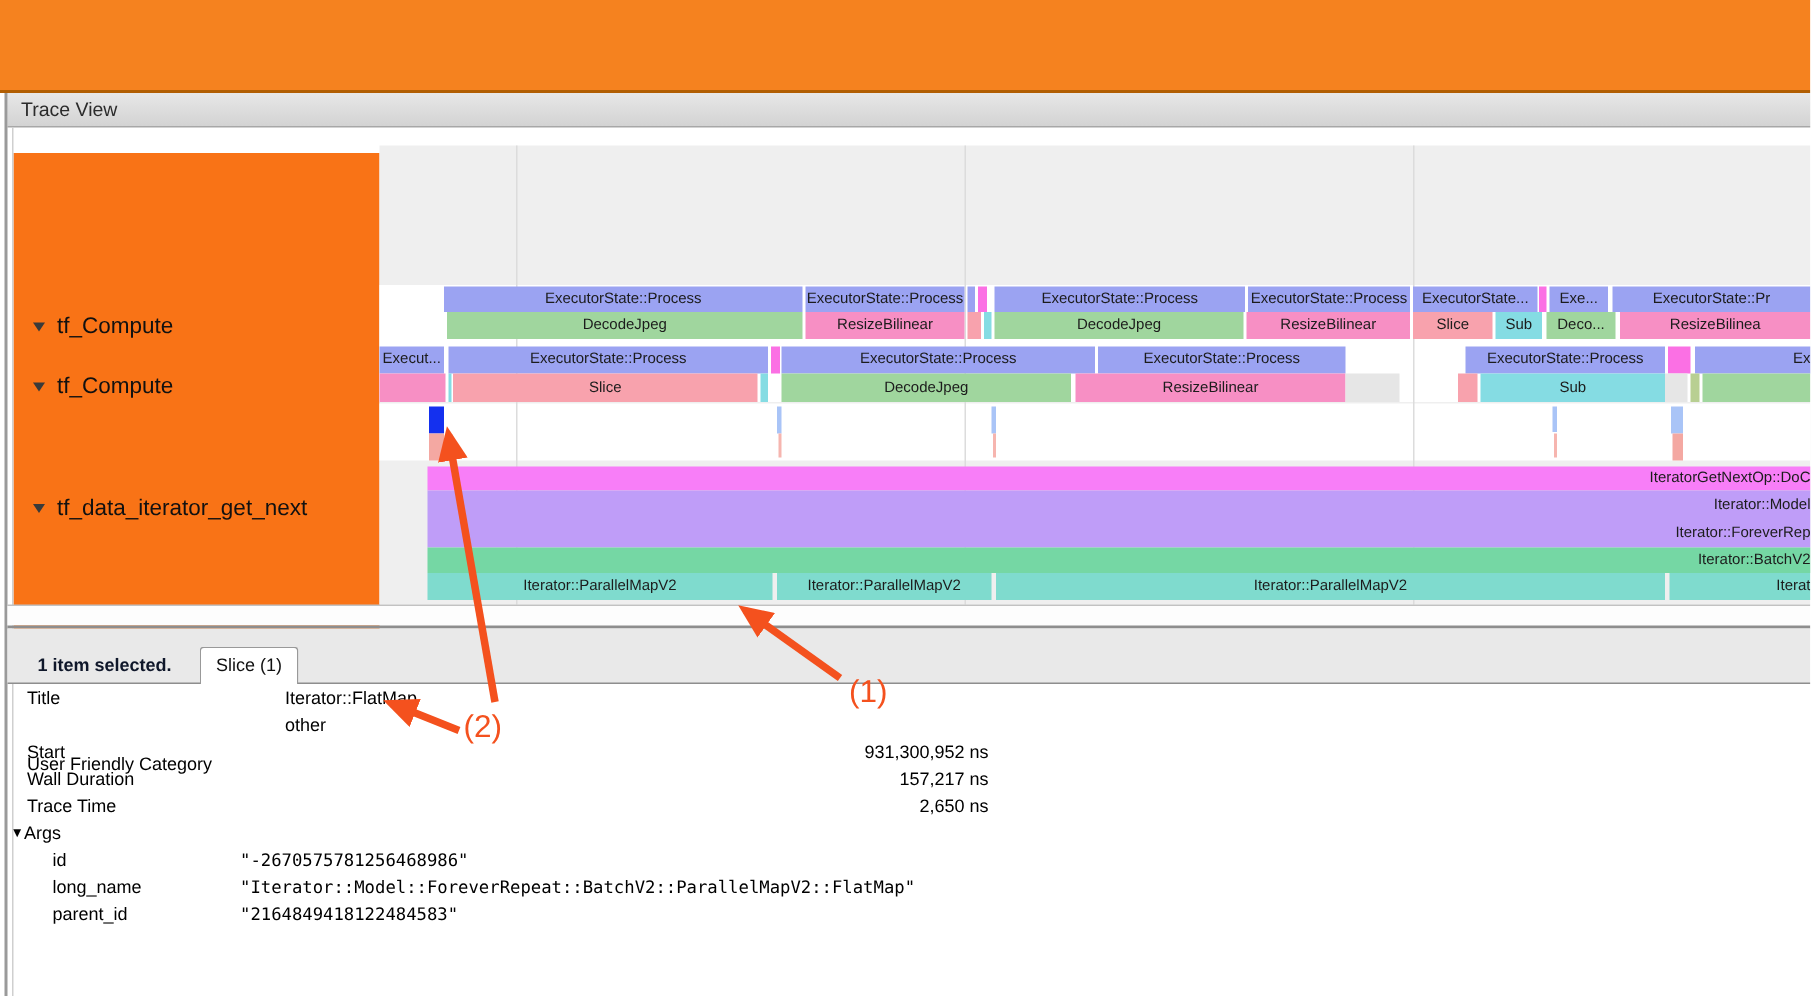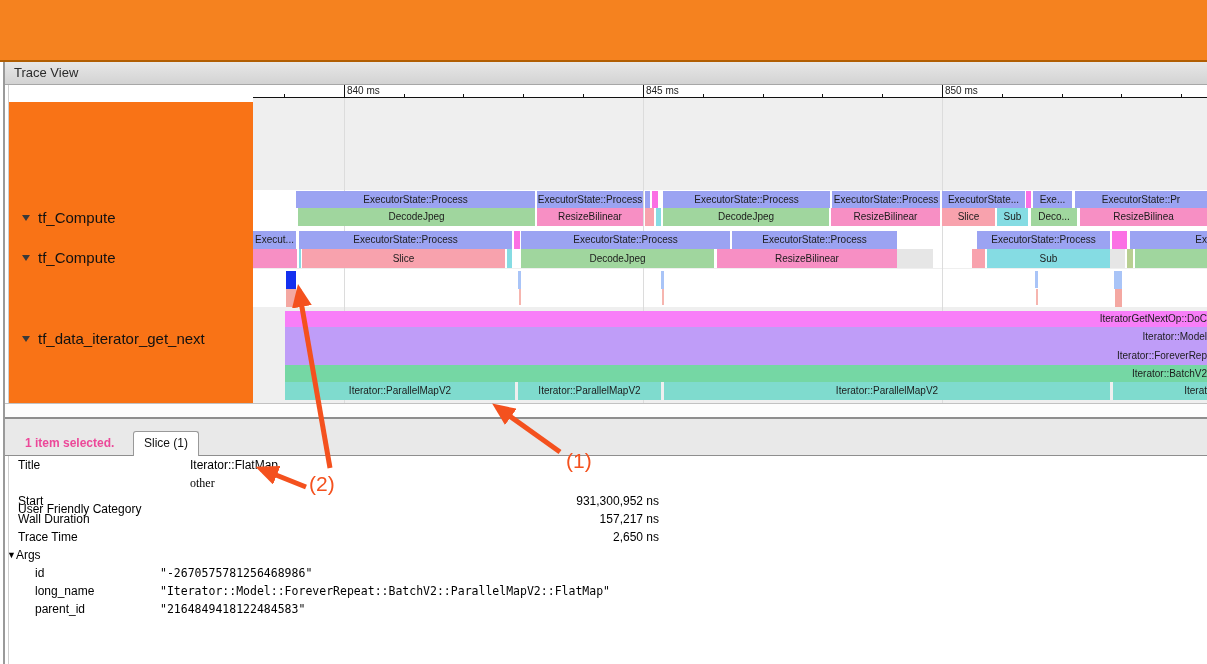--- a/index.html
+++ b/index.html
@@ -24,21 +24,21 @@
   .major-tick{position:absolute;top:0;width:1px;height:12px;background:#111;}
   .minor-tick{position:absolute;top:9px;width:1px;height:3px;background:#111;}
   .tick-label{position:absolute;top:0;font-size:10px;color:#222;white-space:nowrap;}
   .bar{position:absolute;overflow:hidden;white-space:nowrap;font-size:10px;color:#1c1c1c;text-align:center;}
   .bar.right{text-align:right;}
   .marker{position:absolute;}
   #split-top{left:5px;top:403px;width:1202px;height:1px;background:#c2c2c2;}
   #split-gap{left:5px;top:404px;width:1202px;height:13px;background:#fdfdfd;}
   #split-line{left:5px;top:417px;width:1202px;height:2px;background:#8e8e8e;}
   #tabstrip{left:5px;top:419px;width:1202px;height:36px;background:#e9e9e9;border-bottom:1px solid #8e8e8e;}
-  #status{left:25px;top:432px;font-size:12px;font-weight:bold;color:#ec4899;line-height:22px;}
+  #status{left:25px;top:432px;font-size:12px;font-weight:bold;color:#0f172a;line-height:22px;}
   #tab-slice{left:133px;top:431px;width:64px;height:24px;background:#ffffff;border:1px solid #999;
              border-bottom:none;border-radius:3px 3px 0 0;font-size:12px;text-align:center;line-height:23px;color:#111;}
   .field-label{position:absolute;font-size:12px;color:#000;white-space:nowrap;}
   .field-value{position:absolute;font-size:12px;color:#000;white-space:nowrap;margin-left:27px;}
   .field-value.rnum{text-align:right;}
   .arg-key{position:absolute;font-size:12px;color:#000;white-space:nowrap;}
   .arg-value{position:absolute;font-size:11.5px;font-family:"DejaVu Sans Mono",monospace;color:#000;white-space:nowrap;}
   #args-header{left:7px;top:548px;font-size:12px;color:#000;}
   #args-header .mini-tri{font-size:9px;vertical-align:1px;}
   #overlay{left:0;top:0;width:1207px;height:664px;pointer-events:none;}
@@ -68,41 +68,20 @@
     </div>
   <div id="canvas-bg" class="abs"></div>
   <div id="stripes">
       <div class="white-stripe" style="top: 190px; height: 78px;"></div>
       <div class="white-stripe" style="top: 269px; height: 38px;"></div>
     </div>
   <div id="gridlines">
       <div class="gridline" style="left: 344px;"></div>
       <div class="gridline" style="left: 643px;"></div>
       <div class="gridline" style="left: 942px;"></div>
-    </div>
-  <div id="ruler" class="abs">
-      <div class="major-tick" style="left: 91px;"></div>
-      <div class="tick-label" style="left: 94px;">840 ms</div>
-      <div class="major-tick" style="left: 390px;"></div>
-      <div class="tick-label" style="left: 393px;">845 ms</div>
-      <div class="major-tick" style="left: 689px;"></div>
-      <div class="tick-label" style="left: 692px;">850 ms</div>
-      <div class="minor-tick" style="left: 31px;"></div>
-      <div class="minor-tick" style="left: 151px;"></div>
-      <div class="minor-tick" style="left: 210px;"></div>
-      <div class="minor-tick" style="left: 270px;"></div>
-      <div class="minor-tick" style="left: 330px;"></div>
-      <div class="minor-tick" style="left: 450px;"></div>
-      <div class="minor-tick" style="left: 510px;"></div>
-      <div class="minor-tick" style="left: 569px;"></div>
-      <div class="minor-tick" style="left: 629px;"></div>
-      <div class="minor-tick" style="left: 749px;"></div>
-      <div class="minor-tick" style="left: 809px;"></div>
-      <div class="minor-tick" style="left: 868px;"></div>
-      <div class="minor-tick" style="left: 928px;"></div>
     </div>
   <div id="bars">
       <div class="bar" style="left: 296px; top: 191px; width: 239px; height: 17px; background: rgb(155, 163, 242); line-height: 17px;">ExecutorState::Process</div>
       <div class="bar" style="left: 537px; top: 191px; width: 106px; height: 17px; background: rgb(155, 163, 242); line-height: 17px;">ExecutorState::Process</div>
       <div class="bar" style="left: 645px; top: 191px; width: 5px; height: 17px; background: rgb(155, 163, 242); line-height: 17px;"></div>
       <div class="bar" style="left: 652px; top: 191px; width: 6px; height: 17px; background: rgb(251, 112, 228); line-height: 17px;"></div>
       <div class="bar" style="left: 663px; top: 191px; width: 167px; height: 17px; background: rgb(155, 163, 242); line-height: 17px;">ExecutorState::Process</div>
       <div class="bar" style="left: 832px; top: 191px; width: 108px; height: 17px; background: rgb(155, 163, 242); line-height: 17px;">ExecutorState::Process</div>
       <div class="bar" style="left: 942px; top: 191px; width: 83px; height: 17px; background: rgb(155, 163, 242); line-height: 17px;">ExecutorState...</div>
       <div class="bar" style="left: 1026px; top: 191px; width: 5px; height: 17px; background: rgb(251, 112, 228); line-height: 17px;"></div>
@@ -169,21 +148,21 @@
   <div id="status" class="abs">1 item selected.</div>
   <div id="tab-slice" class="abs">Slice (1)</div>
   <div id="fields">
       <div class="field-label" style="left: 18px; top: 458px;">Title</div>
       <div class="field-value" style="left: 163px; top: 458px;">Iterator::FlatMap</div>
       <div style="left: 271px; top: 459px; width: 17px; height: 17px;"><svg width="17" height="17" viewBox="0 0 17 17">
           <circle cx="7" cy="7" r="4.6" fill="#e8e8e8" fill-opacity="0.55" stroke="#8a8a8a" stroke-width="1.6"></circle>
           <line x1="10.4" y1="10.4" x2="15" y2="15" stroke="#8a8a8a" stroke-width="2.4" stroke-linecap="round"></line>
         </svg></div>
       <div class="field-label" style="left: 18px; top: 476px; margin-top: 26px;">User Friendly Category</div>
-      <div class="field-value" style="left: 163px; top: 476px; font-family: Liberation Serif, serif;">other</div>
+      <div class="field-value" style="left: 163px; top: 476px;">other</div>
       <div class="field-label" style="left: 18px; top: 494px;">Start</div>
       <div class="field-value rnum" style="left: 432px; top: 494px; width: 200px;">931,300,952 ns</div>
       <div class="field-label" style="left: 18px; top: 512px;">Wall Duration</div>
       <div class="field-value rnum" style="left: 432px; top: 512px; width: 200px;">157,217 ns</div>
       <div class="field-label" style="left: 18px; top: 530px;">Trace Time</div>
       <div class="field-value rnum" style="left: 432px; top: 530px; width: 200px;">2,650 ns</div>
     </div>
   <div id="args-header" class="abs"><span class="mini-tri">▼</span><span>Args</span></div>
   <div id="args">
       <div class="arg-key" style="left: 35px; top: 566px;">id</div>

